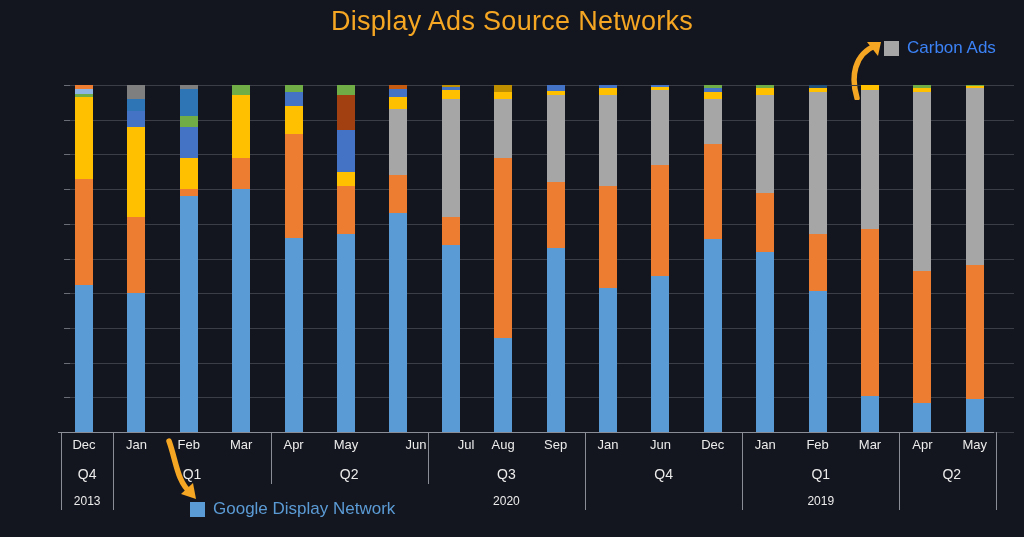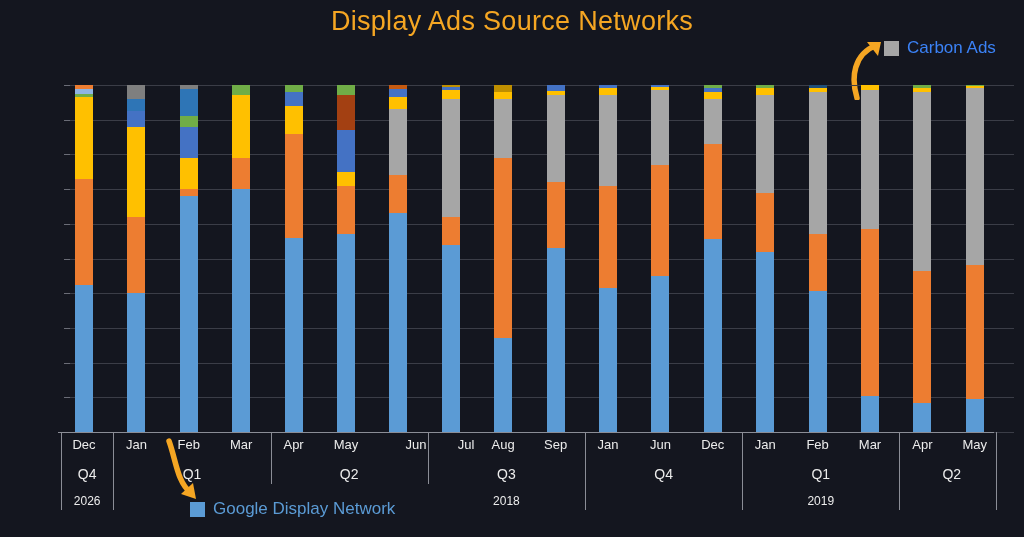--- a/index.html
+++ b/index.html
@@ -280,28 +280,28 @@
       <div class="month-lbl" style="left: 538px;">Jan</div>
       <div class="month-lbl" style="left: 590.4px;">Jun</div>
       <div class="month-lbl" style="left: 642.8px;">Dec</div>
       <div class="month-lbl" style="left: 695.2px;">Jan</div>
       <div class="month-lbl" style="left: 747.6px;">Feb</div>
       <div class="month-lbl" style="left: 800px;">Mar</div>
       <div class="month-lbl" style="left: 852.4px;">Apr</div>
       <div class="month-lbl" style="left: 904.8px;">May</div>
       <div class="band-top" style="left: -12px; top: 0px; width: 936px;"></div>
       <div class="quarter-lbl" style="left: 17.2px;">Q4</div>
-      <div class="year-lbl" style="left: 17.2px;">2026</div>
+      <div class="year-lbl" style="left: 17.2px;">2013</div>
       <div class="band-sep" style="left: -9px; top: 0px; height: 78px;"></div>
       <div class="quarter-lbl" style="left: 122px;">Q1</div>
       <div class="band-sep" style="left: 43.4px; top: 0px; height: 78px;"></div>
       <div class="quarter-lbl" style="left: 279.2px;">Q2</div>
       <div class="band-sep" style="left: 200.6px; top: 0px; height: 52px;"></div>
       <div class="quarter-lbl" style="left: 436.4px;">Q3</div>
-      <div class="year-lbl" style="left: 436.4px;">2018</div>
+      <div class="year-lbl" style="left: 436.4px;">2020</div>
       <div class="band-sep" style="left: 357.8px; top: 0px; height: 52px;"></div>
       <div class="quarter-lbl" style="left: 593.6px;">Q4</div>
       <div class="band-sep" style="left: 515px; top: 0px; height: 78px;"></div>
       <div class="quarter-lbl" style="left: 750.8px;">Q1</div>
       <div class="year-lbl" style="left: 750.8px;">2019</div>
       <div class="band-sep" style="left: 672.2px; top: 0px; height: 78px;"></div>
       <div class="quarter-lbl" style="left: 881.8px;">Q2</div>
       <div class="band-sep" style="left: 829.4px; top: 0px; height: 78px;"></div>
       <div class="band-sep" style="left: 926.2px; top: 0px; height: 78px;"></div>
     </div>

